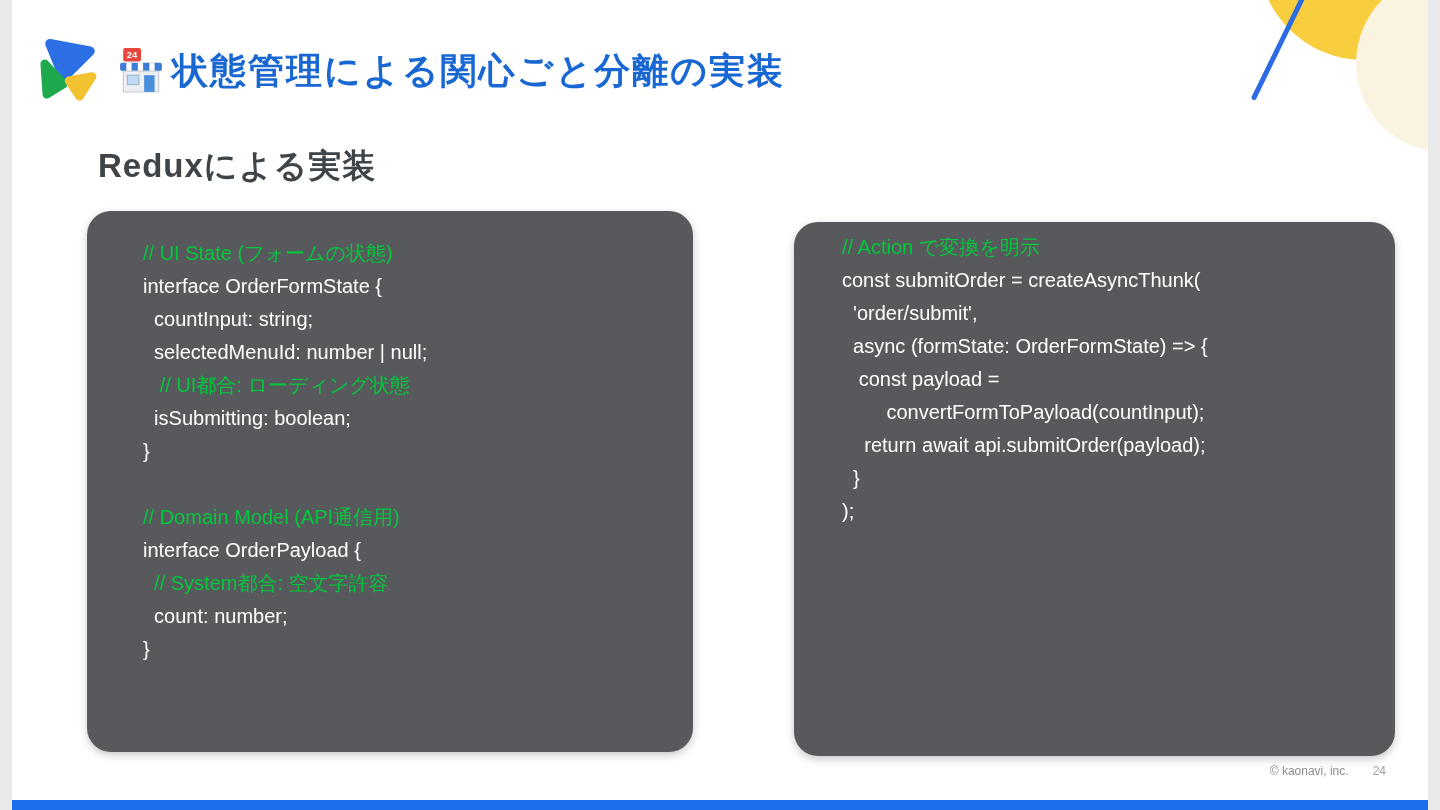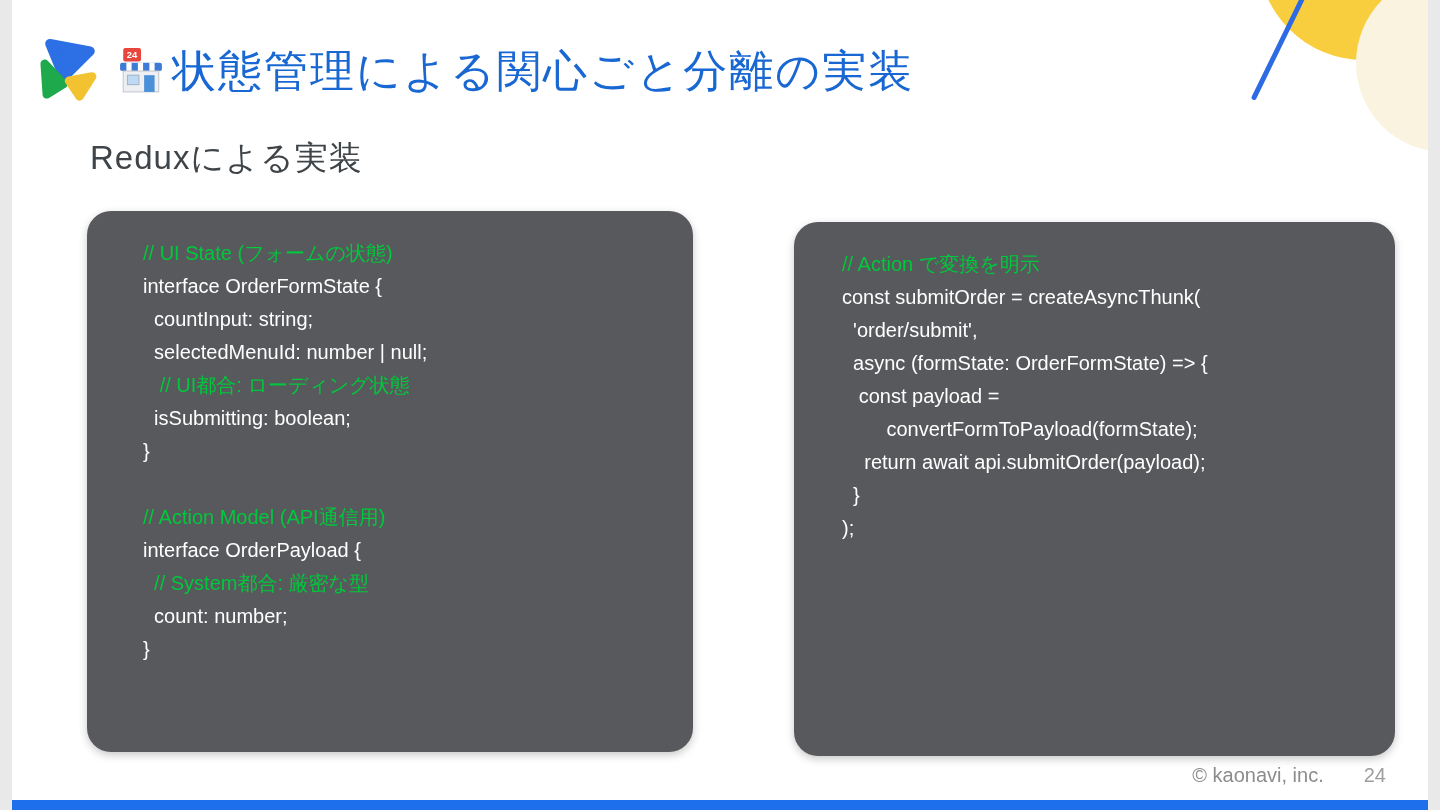--- a/index.html
+++ b/index.html
@@ -46,64 +46,64 @@
   
   .header {
     position: absolute;
     left: 106px; top: 42px; height: 58px;
     display: flex; align-items: center; gap: 8px;
   }
   .store-icon { width: 46px; height: 46px; display: inline-block; }
   .store-icon svg { width: 100%; height: 100%; }
   .title {
     margin: 0;
-    font-size: 44px;
-    font-weight: normal;
+    font-size: 36px;
+    font-weight: bold;
     letter-spacing: 2px;
     color: var(--title-blue, #1967D2);
     white-space: nowrap;
   }
 
   
   .subtitle {
     position: absolute;
     left: 78px; top: 136px;
-    margin: 0;
+    margin: 8px;
     font-size: 33px;
-    font-weight: 400;
+    font-weight: 700;
     color: #3F4448;
     letter-spacing: 1px;
     white-space: nowrap;
   }
 
   
   .code-block {
     position: absolute;
     background: var(--code-background, #58595C);
     border-radius: 24px;
     box-sizing: border-box;
     box-shadow: 0 3px 8px rgba(0,0,0,0.22);
     font-size: 20px;
     color: var(--code-text, #FFFFFF);
   }
   .code-left  { left: 75px;  top: 211px; width: 606px; height: 541px; padding: 26px 18px 0 56px; }
-  .code-right { left: 782px; top: 222px; width: 601px; height: 534px; padding: 26px 18px 0 48px; }
+  .code-right { left: 782px; top: 222px; width: 601px; height: 534px; padding: 9px 18px 0 48px; }
   .code-line {
     height: 33px;
     line-height: 33px;
     white-space: pre;
   }
   .code-line.comment { color: var(--comment-green, #00C83C); }
 
   
   .footer {
     position: absolute;
     right: 42px; top: 764px;
-    display: flex; align-items: baseline; gap: 40px;
-    font-size: 20px;
+    display: flex; align-items: baseline; gap: 24px;
+    font-size: 12px;
   }
   .copyright  { color: #8C8C8C; }
   .page-number{ color: #9E9E9E; }
 </style>
 </head>
 <body>
 
 <div class="slide">
 
   <div class="deco deco-yellow"></div>
@@ -139,33 +139,33 @@
 
   <div class="code-block code-left">
       <div class="code-line comment">// UI State (フォームの状態)</div>
       <div class="code-line">interface OrderFormState {</div>
       <div class="code-line">  countInput: string;</div>
       <div class="code-line">  selectedMenuId: number | null;</div>
       <div class="code-line comment">   // UI都合: ローディング状態</div>
       <div class="code-line">  isSubmitting: boolean;</div>
       <div class="code-line">}</div>
       <div class="code-line">&nbsp;</div>
-      <div class="code-line comment">// Action Model (API通信用)</div>
+      <div class="code-line comment">// Domain Model (API通信用)</div>
       <div class="code-line">interface OrderPayload {</div>
-      <div class="code-line comment">  // System都合: 厳密な型</div>
+      <div class="code-line comment">  // System都合: 空文字許容</div>
       <div class="code-line">  count: number;</div>
       <div class="code-line">}</div>
     </div>
   <div class="code-block code-right">
       <div class="code-line comment">// Action で変換を明示</div>
       <div class="code-line">const submitOrder = createAsyncThunk(</div>
       <div class="code-line">  'order/submit',</div>
       <div class="code-line">  async (formState: OrderFormState) =&gt; {</div>
       <div class="code-line">   const payload =</div>
-      <div class="code-line">        convertFormToPayload(formState);</div>
+      <div class="code-line">        convertFormToPayload(countInput);</div>
       <div class="code-line">    return await api.submitOrder(payload);</div>
       <div class="code-line">  }</div>
       <div class="code-line">);</div>
     </div>
 
   <div class="footer">
     <span class="copyright">© kaonavi, inc.</span>
     <span class="page-number">24</span>
   </div>
 

